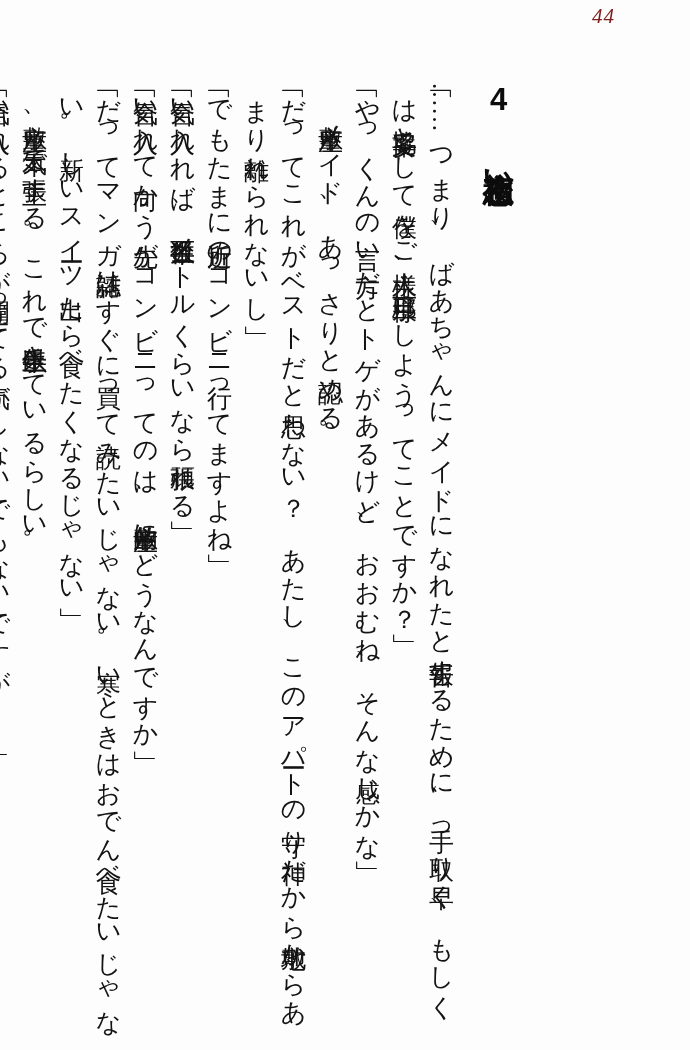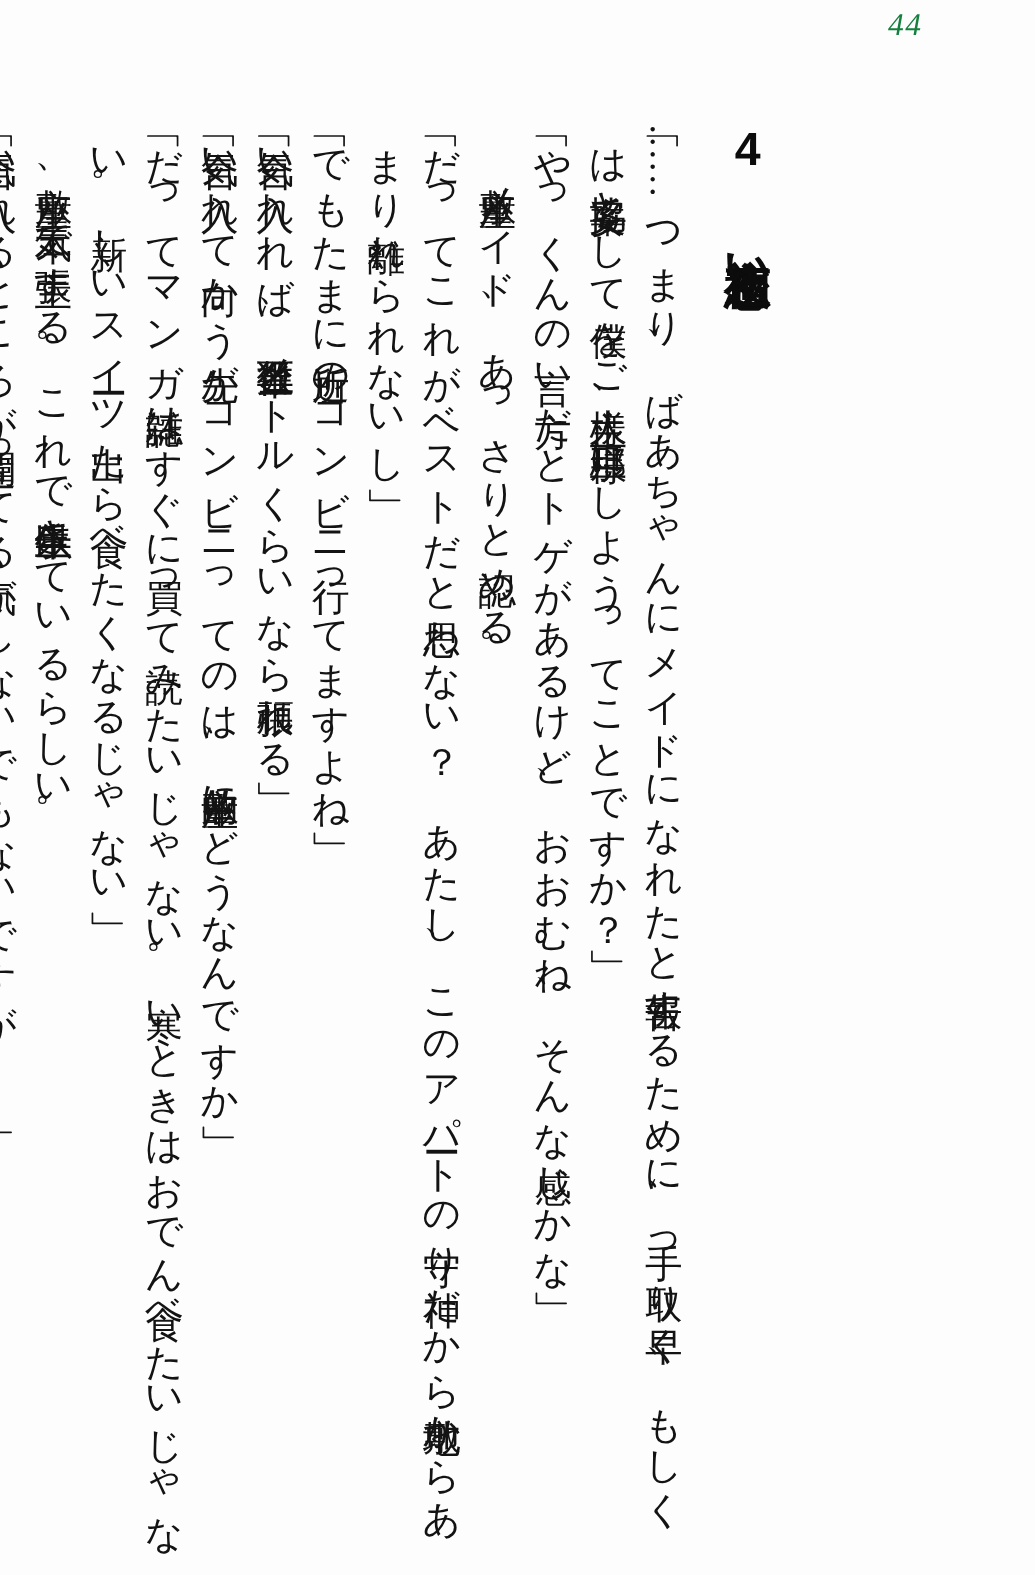--- a/index.html
+++ b/index.html
@@ -17,21 +17,21 @@
   }
   
   .pagenum {
     position: absolute;
     top: 4px;
     left: 592px;
     font-family: "Liberation Serif", "DejaVu Serif", serif;
     font-style: italic;
     font-size: 21px;
     letter-spacing: 1px;
-    color: #15803d;
+    color: #7f1d1d;
   }
   
   .content {
     position: absolute;
     top: 82px;
     right: 60px;
     height: 952px;
     writing-mode: vertical-rl;
     text-orientation: mixed;
     font-family: "Liberation Serif", "DejaVu Serif", serif;

